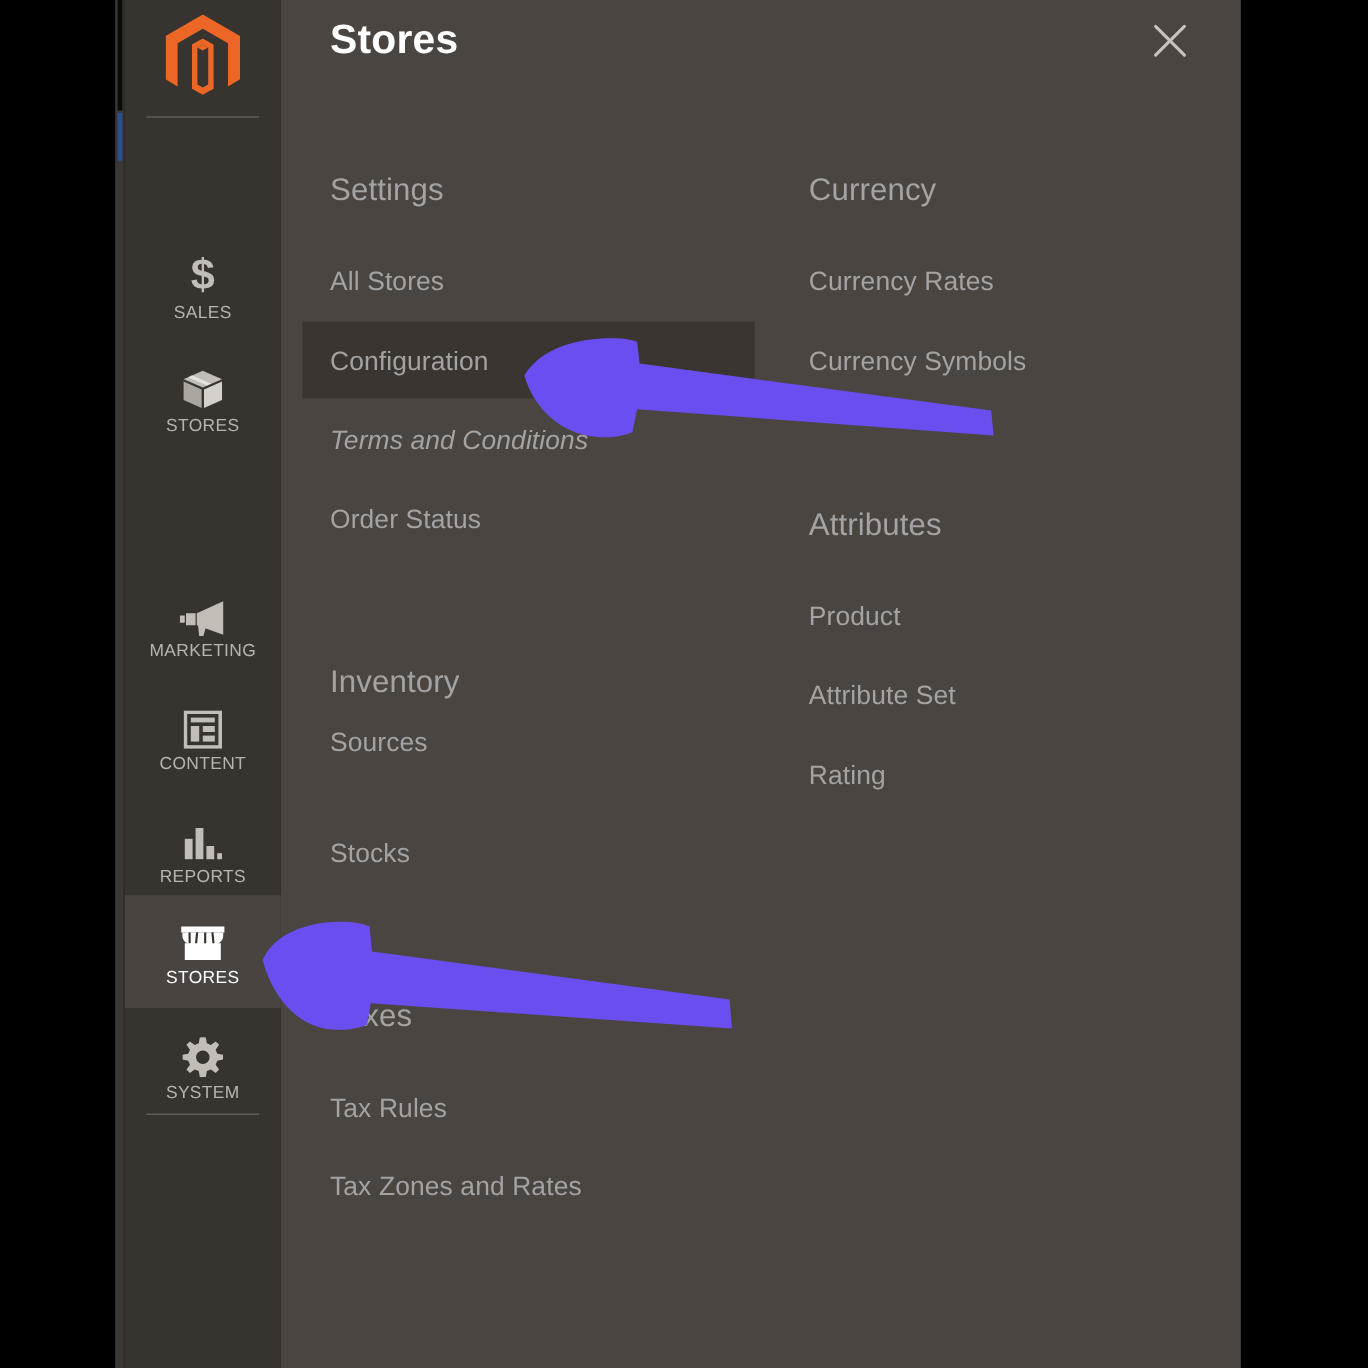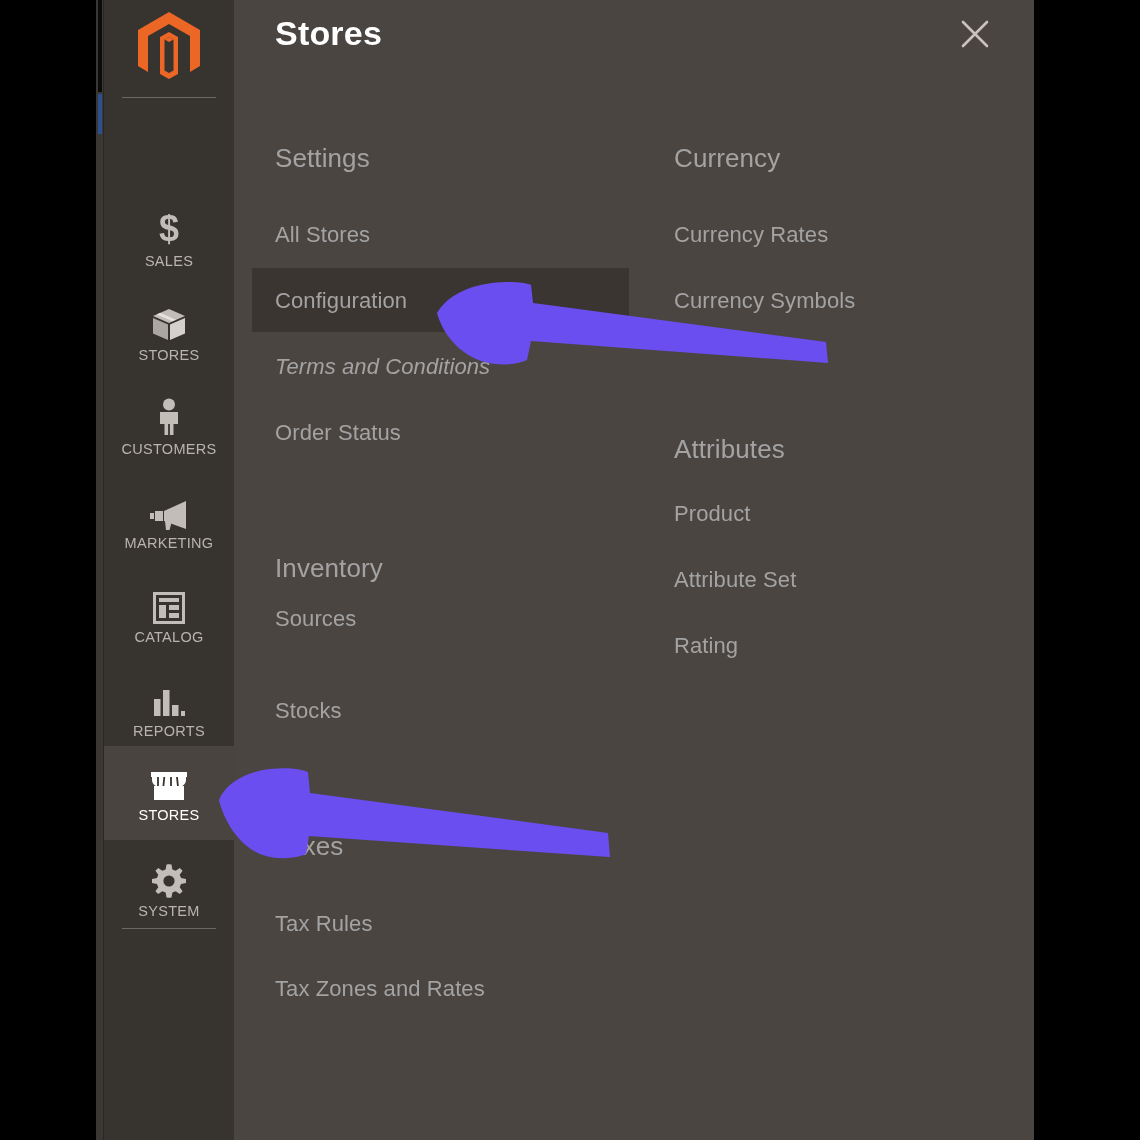--- a/index.html
+++ b/index.html
@@ -243,29 +243,20 @@
         <svg width="36" height="34" viewBox="0 0 36 34">
           <path d="M18 1 L34 8 L18 15 L2 8 Z" fill="#c3bdb8"></path>
           <path d="M2 10 L17 16.6 L17 32 L2 25.4 Z" fill="#aca6a1"></path>
           <path d="M34 10 L19 16.6 L19 32 L34 25.4 Z" fill="#d5d0cb"></path>
           <path d="M9 4.8 L25 11.7 L21.5 13.3 L5.5 6.4 Z" fill="#ffffff" opacity="0.55"></path>
         </svg>
       </span>
       <span class="nav-label">STORES</span>
     </div>
 
-    <div class="nav-item" style="top:380px;">
-      <span class="nav-icon">
-        <svg width="26" height="38" viewBox="0 0 26 38">
-          <circle cx="13" cy="6.5" r="6" fill="#c3bdb8"></circle>
-          <path d="M4 14 L22 14 L22 26 L17.5 26 L17.5 37 L13.9 37 L13.9 26 L12.1 26 L12.1 37 L8.5 37 L8.5 26 L4 26 Z" fill="#c3bdb8"></path>
-        </svg>
-      </span>
-      <span class="nav-label">CUSTOMERS</span>
-    </div>
 
     <div class="nav-item" style="top:474px;">
       <span class="nav-icon">
         <svg width="38" height="30" viewBox="0 0 38 30">
           <path d="M36 1 L14 11 L14 21 L36 29 Z" fill="#c3bdb8"></path>
           <path d="M5 11 L13 11 L13 21 L5 21 Z" fill="#c3bdb8"></path>
           <path d="M0 13 L4 13 L4 19 L0 19 Z" fill="#c3bdb8"></path>
           <path d="M15 21 L22 21 L19.5 30 L16 30 Z" fill="#c3bdb8"></path>
         </svg>
       </span>
@@ -275,21 +266,21 @@
     <div class="nav-item" style="top:568px;">
       <span class="nav-icon">
         <svg width="32" height="32" viewBox="0 0 32 32">
           <rect x="1.5" y="1.5" width="29" height="29" fill="none" stroke="#c3bdb8" stroke-width="3"></rect>
           <rect x="6" y="6" width="20" height="4" fill="#c3bdb8"></rect>
           <rect x="6" y="13" width="7" height="13" fill="#c3bdb8"></rect>
           <rect x="16" y="13" width="10" height="5" fill="#c3bdb8"></rect>
           <rect x="16" y="21" width="10" height="5" fill="#c3bdb8"></rect>
         </svg>
       </span>
-      <span class="nav-label">CATALOG</span>
+      <span class="nav-label">CONTENT</span>
     </div>
 
     <div class="nav-item" style="top:662px;">
       <span class="nav-icon">
         <svg width="32" height="30" viewBox="0 0 32 30">
           <rect x="1" y="11" width="6.5" height="17" fill="#c3bdb8"></rect>
           <rect x="10" y="2" width="6.5" height="26" fill="#c3bdb8"></rect>
           <rect x="19" y="17" width="6.5" height="11" fill="#c3bdb8"></rect>
           <rect x="28" y="23" width="4" height="5" fill="#c3bdb8"></rect>
         </svg>
@@ -356,21 +347,21 @@
       <div class="group-title" style="top:831px;">Taxes</div>
       <div class="menu-link" style="top:911px;">Tax Rules</div>
       <div class="menu-link" style="top:976px;">Tax Zones and Rates</div>
     </div>
 
     <div class="col col-right">
       <div class="group-title" style="top:143px;">Currency</div>
       <div class="menu-link" style="top:222px;">Currency Rates</div>
       <div class="menu-link" style="top:288px;">Currency Symbols</div>
 
-      <div class="group-title" style="top:422px;margin-top:12px;">Attributes</div>
+      <div class="group-title" style="top:422px;">Attributes</div>
       <div class="menu-link" style="top:501px;">Product</div>
       <div class="menu-link" style="top:567px;">Attribute Set</div>
       <div class="menu-link" style="top:633px;">Rating</div>
     </div>
   </div>
 
   <svg class="annot" viewBox="0 0 1140 1140">
 
     <g>
       <path d="M437 313

